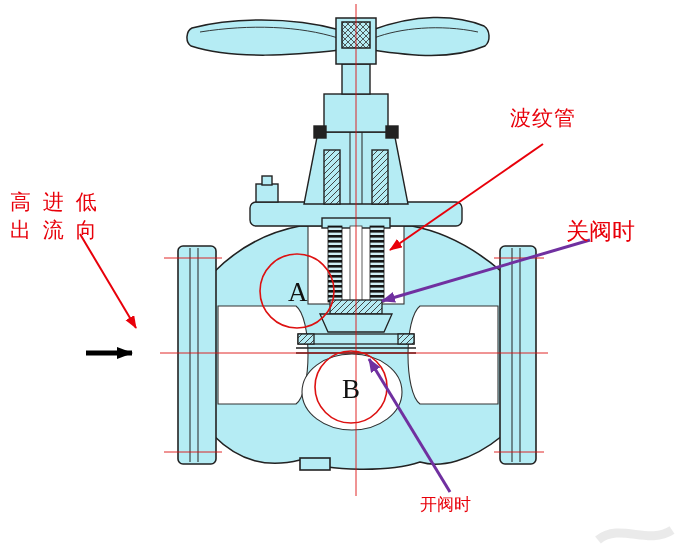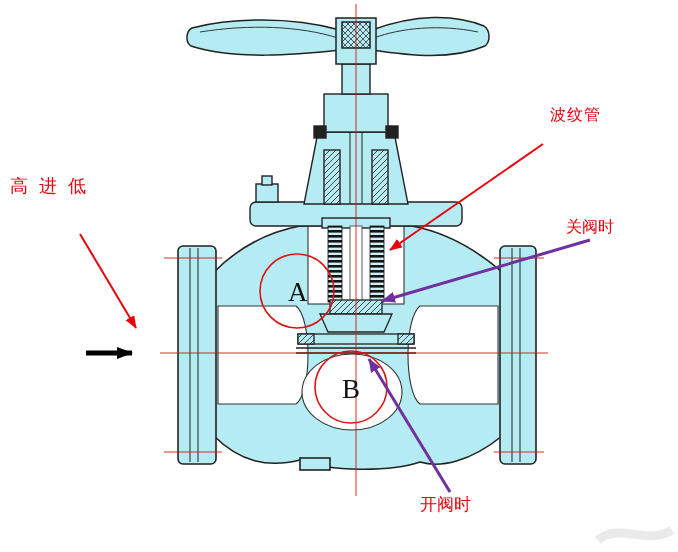--- a/index.html
+++ b/index.html
@@ -11,23 +11,23 @@
     overflow:hidden;
   }
   .stage svg{position:absolute;left:0;top:0;}
   .lbl{
     position:absolute;
     color:#e8000a;
     font-weight:400;
     white-space:nowrap;
     line-height:1.35;
   }
-  .lbl-flow{left:10px;top:174px;font-size:18px;letter-spacing:3px;}
-  .lbl-bellows{left:550px;top:104px;font-size:16px;letter-spacing:1px;}
-  .lbl-close{left:566px;top:216px;font-size:16px;text-align:center;}
+  .lbl-flow{left:10px;top:188px;font-size:21px;letter-spacing:3px;}
+  .lbl-bellows{left:510px;top:104px;font-size:21px;letter-spacing:1px;}
+  .lbl-close{left:566px;top:216px;font-size:23px;text-align:center;}
   .lbl-open{left:420px;top:494px;font-size:17px;}
 </style>
 </head>
 <body>
 
 <div class="stage">
 
   <svg width="678" height="552" viewBox="0 0 678 552">
     <defs>
       <pattern id="hatch" width="6" height="6" patternUnits="userSpaceOnUse">
@@ -138,20 +138,21 @@
     <line x1="543" y1="144" x2="390" y2="250" stroke="#e8000a" stroke-width="2" marker-end="url(#mRed)"></line>
     <line x1="590" y1="240" x2="382" y2="301" stroke="#7030a0" stroke-width="3" marker-end="url(#mPurple)"></line>
     <line x1="450" y1="492" x2="369" y2="359" stroke="#7030a0" stroke-width="3" marker-end="url(#mPurple)"></line>
     <line x1="86" y1="353" x2="132" y2="353" stroke="#000" stroke-width="5" marker-end="url(#mBlack)"></line>
 
     <path d="M598,540 C620,522 648,546 672,530" stroke="#d9d9d9" stroke-width="9" fill="none" opacity="0.55"></path>
   </svg>
 
   <div class="lbl lbl-flow">
     <div>高 进 低</div>
+    <div>出 流 向</div>
   </div>
 
   <div class="lbl lbl-bellows">
     <div>波纹管</div>
   </div>
 
   <div class="lbl lbl-close">关阀时</div>
 
   <div class="lbl lbl-open">开阀时</div>
 </div>

